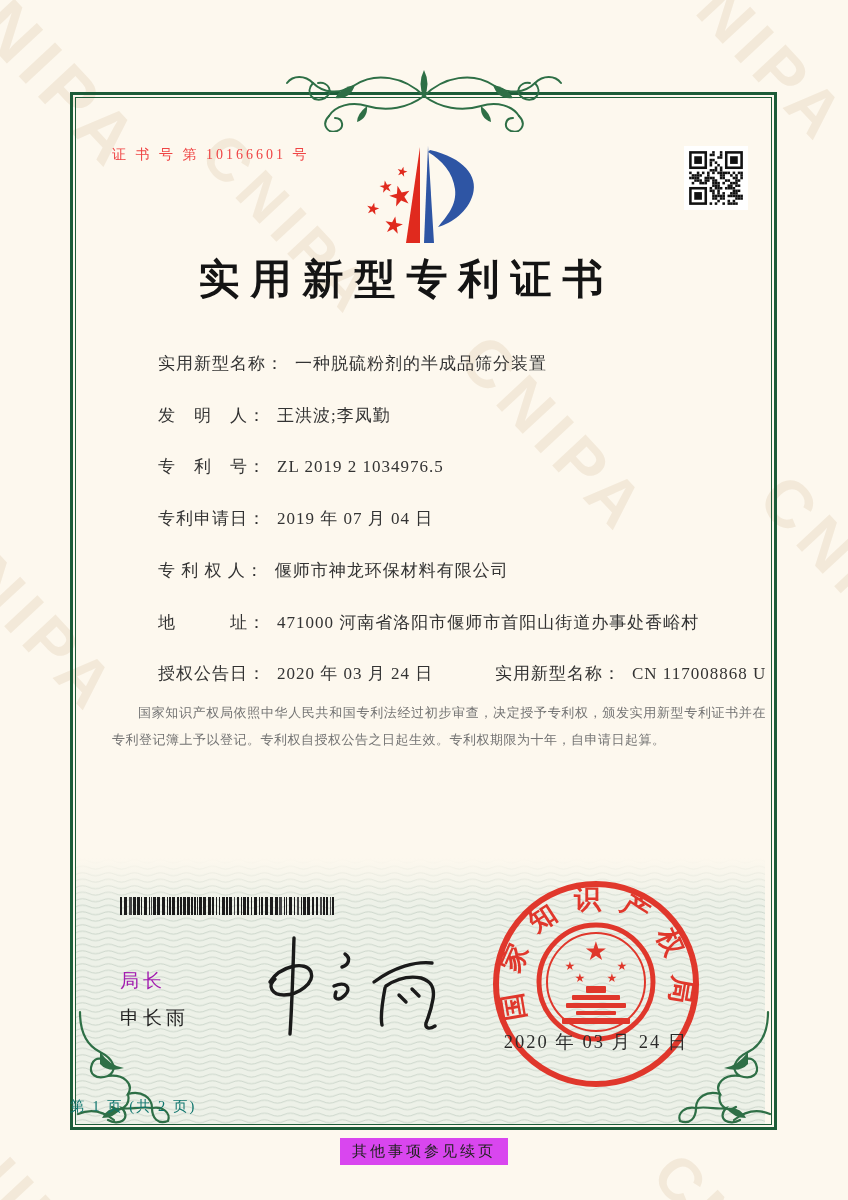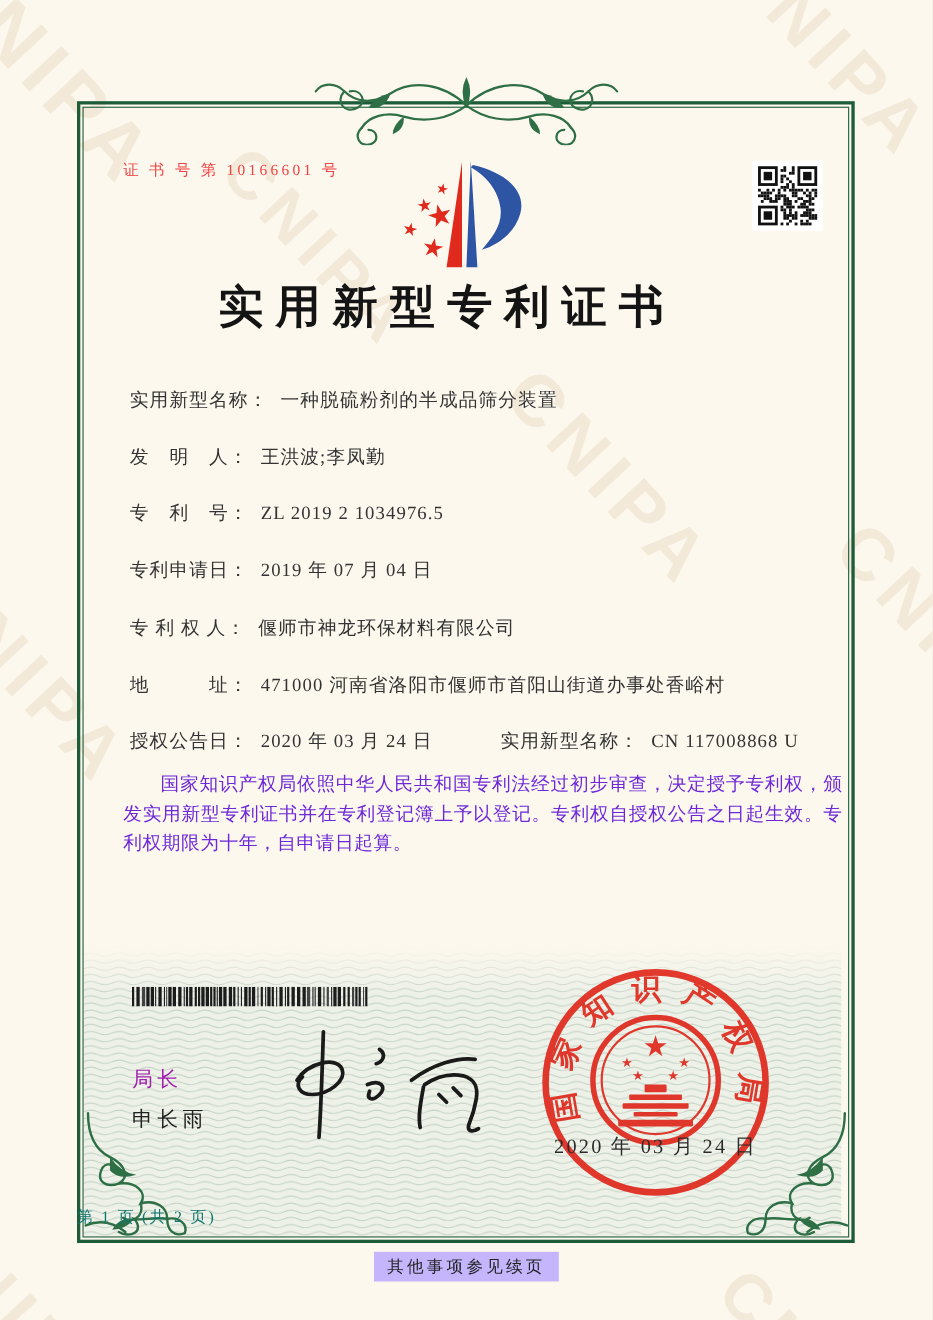--- a/index.html
+++ b/index.html
@@ -18,37 +18,37 @@
   .borderbox .innerline{position:absolute;left:2px;top:2px;right:2px;bottom:2px;border:1px solid #1c5c38;}
   .guilloche{position:absolute;left:76px;top:858px;}
   .guillofade{position:absolute;left:76px;top:858px;width:695px;height:46px;
     background:linear-gradient(180deg,#fdf8ee 0%,rgba(253,248,238,0) 100%);}
   .certno{position:absolute;left:112px;top:146px;font-size:14px;letter-spacing:3px;color:#ef4444;}
   .qr{position:absolute;left:684px;top:146px;width:64px;height:64px;background:#fff;}
   .logo{position:absolute;left:350px;top:134px;}
   .title{position:absolute;left:56px;top:252px;width:701px;text-align:center;
     font-size:41px;font-weight:700;letter-spacing:11px;color:#141414;}
   .frow{position:absolute;left:118px;font-size:17px;color:#333;white-space:nowrap;}
-  .flabel{letter-spacing:1px;}
+  .flabel{letter-spacing:1px;margin-left:40px;}
   .fval{margin-left:11px;letter-spacing:1px;}
   .fr0{top:352px}.fr1{top:404px}.fr2{top:455px}.fr3{top:507px}
   .fr4{top:559px}.fr5{top:611px}.fr6{top:662px}
   .frow.grant2{left:455px;top:662px;}
   .paras{position:absolute;left:112px;top:699px;width:654px;
-    font-size:17px;line-height:27px;color:#6d28d9;text-align:justify;letter-spacing:0.5px;}
+    font-size:13px;line-height:27px;color:#737373;text-align:justify;letter-spacing:0.5px;}
   .paras p{margin:0;text-indent:2em;}
   .barcode{position:absolute;left:120px;top:897px;}
   .officer-title{position:absolute;left:120px;top:968px;font-size:19px;letter-spacing:4px;color:#a21caf;}
   .officer-name{position:absolute;left:120px;top:1005px;font-size:19px;letter-spacing:4px;color:#222;}
   .signature{position:absolute;left:248px;top:928px;}
   .seal{position:absolute;left:488px;top:874px;}
   .pageinfo{position:absolute;left:70px;top:1097px;width:701px;text-align:left;
     font-size:14.5px;letter-spacing:2px;color:#0f766e;}
   .contnote{position:absolute;left:424px;top:1138px;transform:translateX(-50%);
-    background:#c4b5fd;padding:4px 12px;font-size:15px;letter-spacing:3px;color:#222;white-space:nowrap;}
+    background:#d946ef;padding:4px 12px;font-size:15px;letter-spacing:3px;color:#222;white-space:nowrap;}
   .ornament-top{position:absolute;left:283px;top:56px;}
   .corner-flourish{position:absolute;top:1010px;}
   .corner-br{left:668px;}
   .corner-bl{left:74px;transform:scaleX(-1);}
 </style>
 </head>
 <body>
 
 <div class="page">
 

